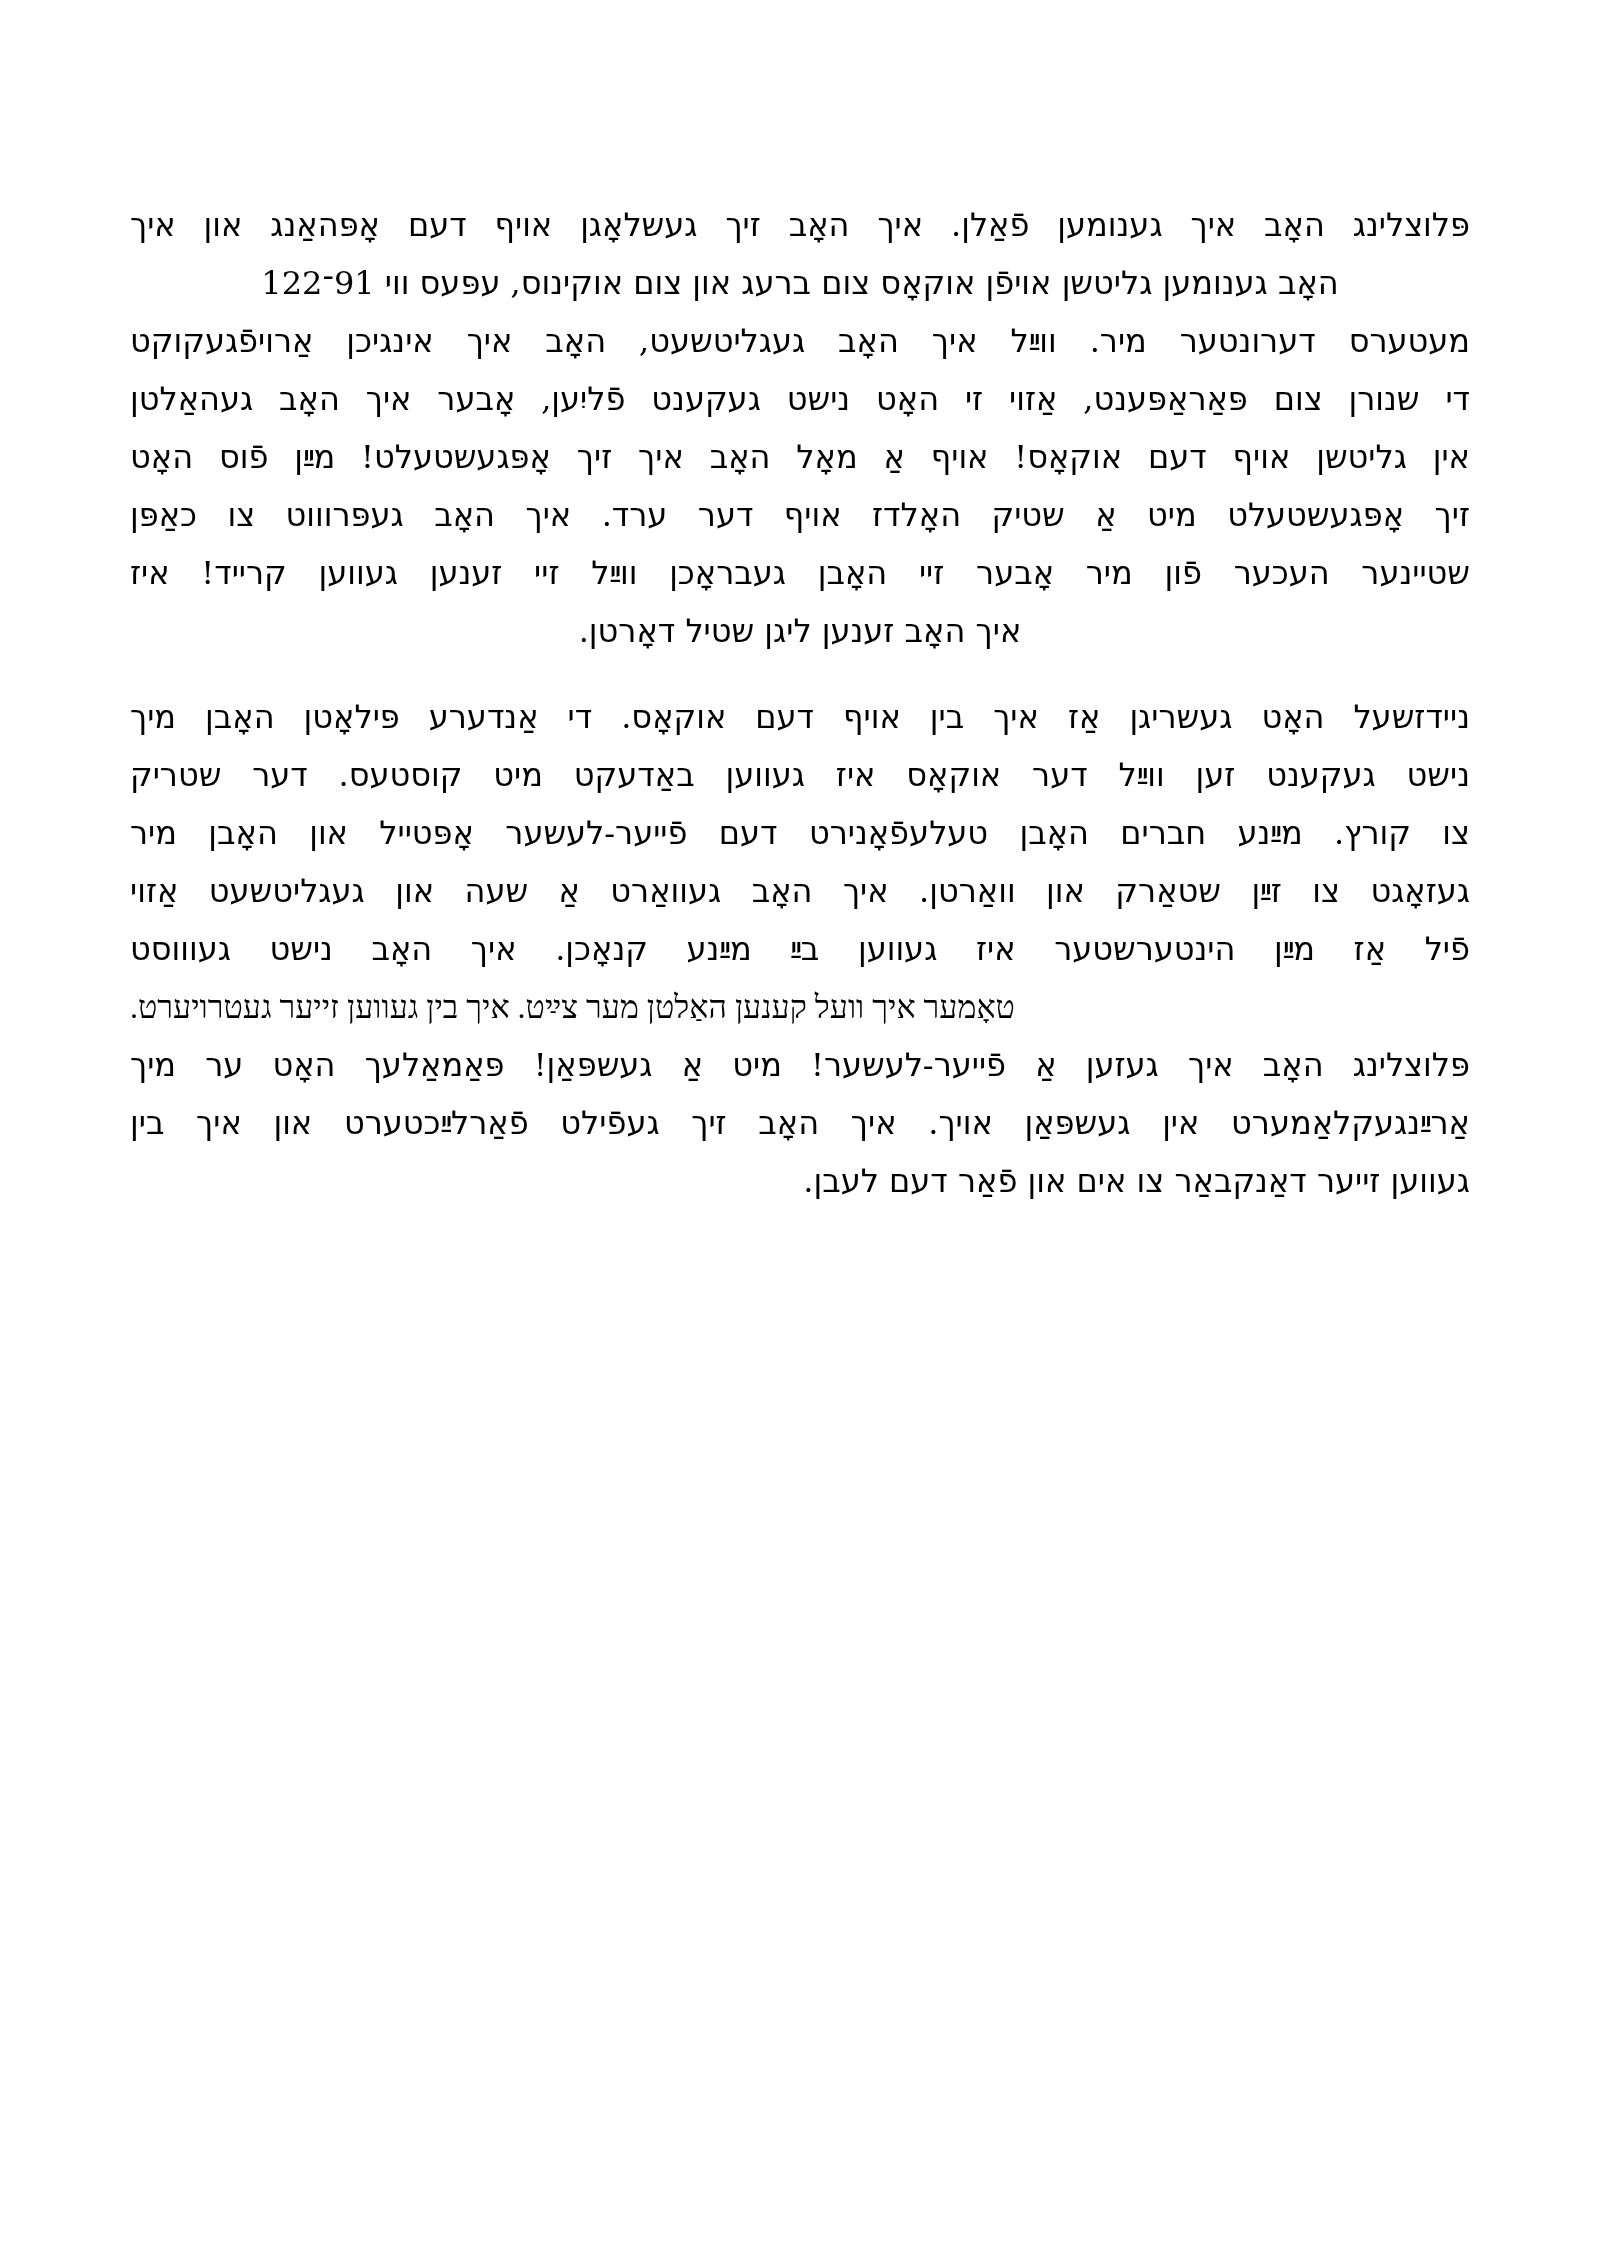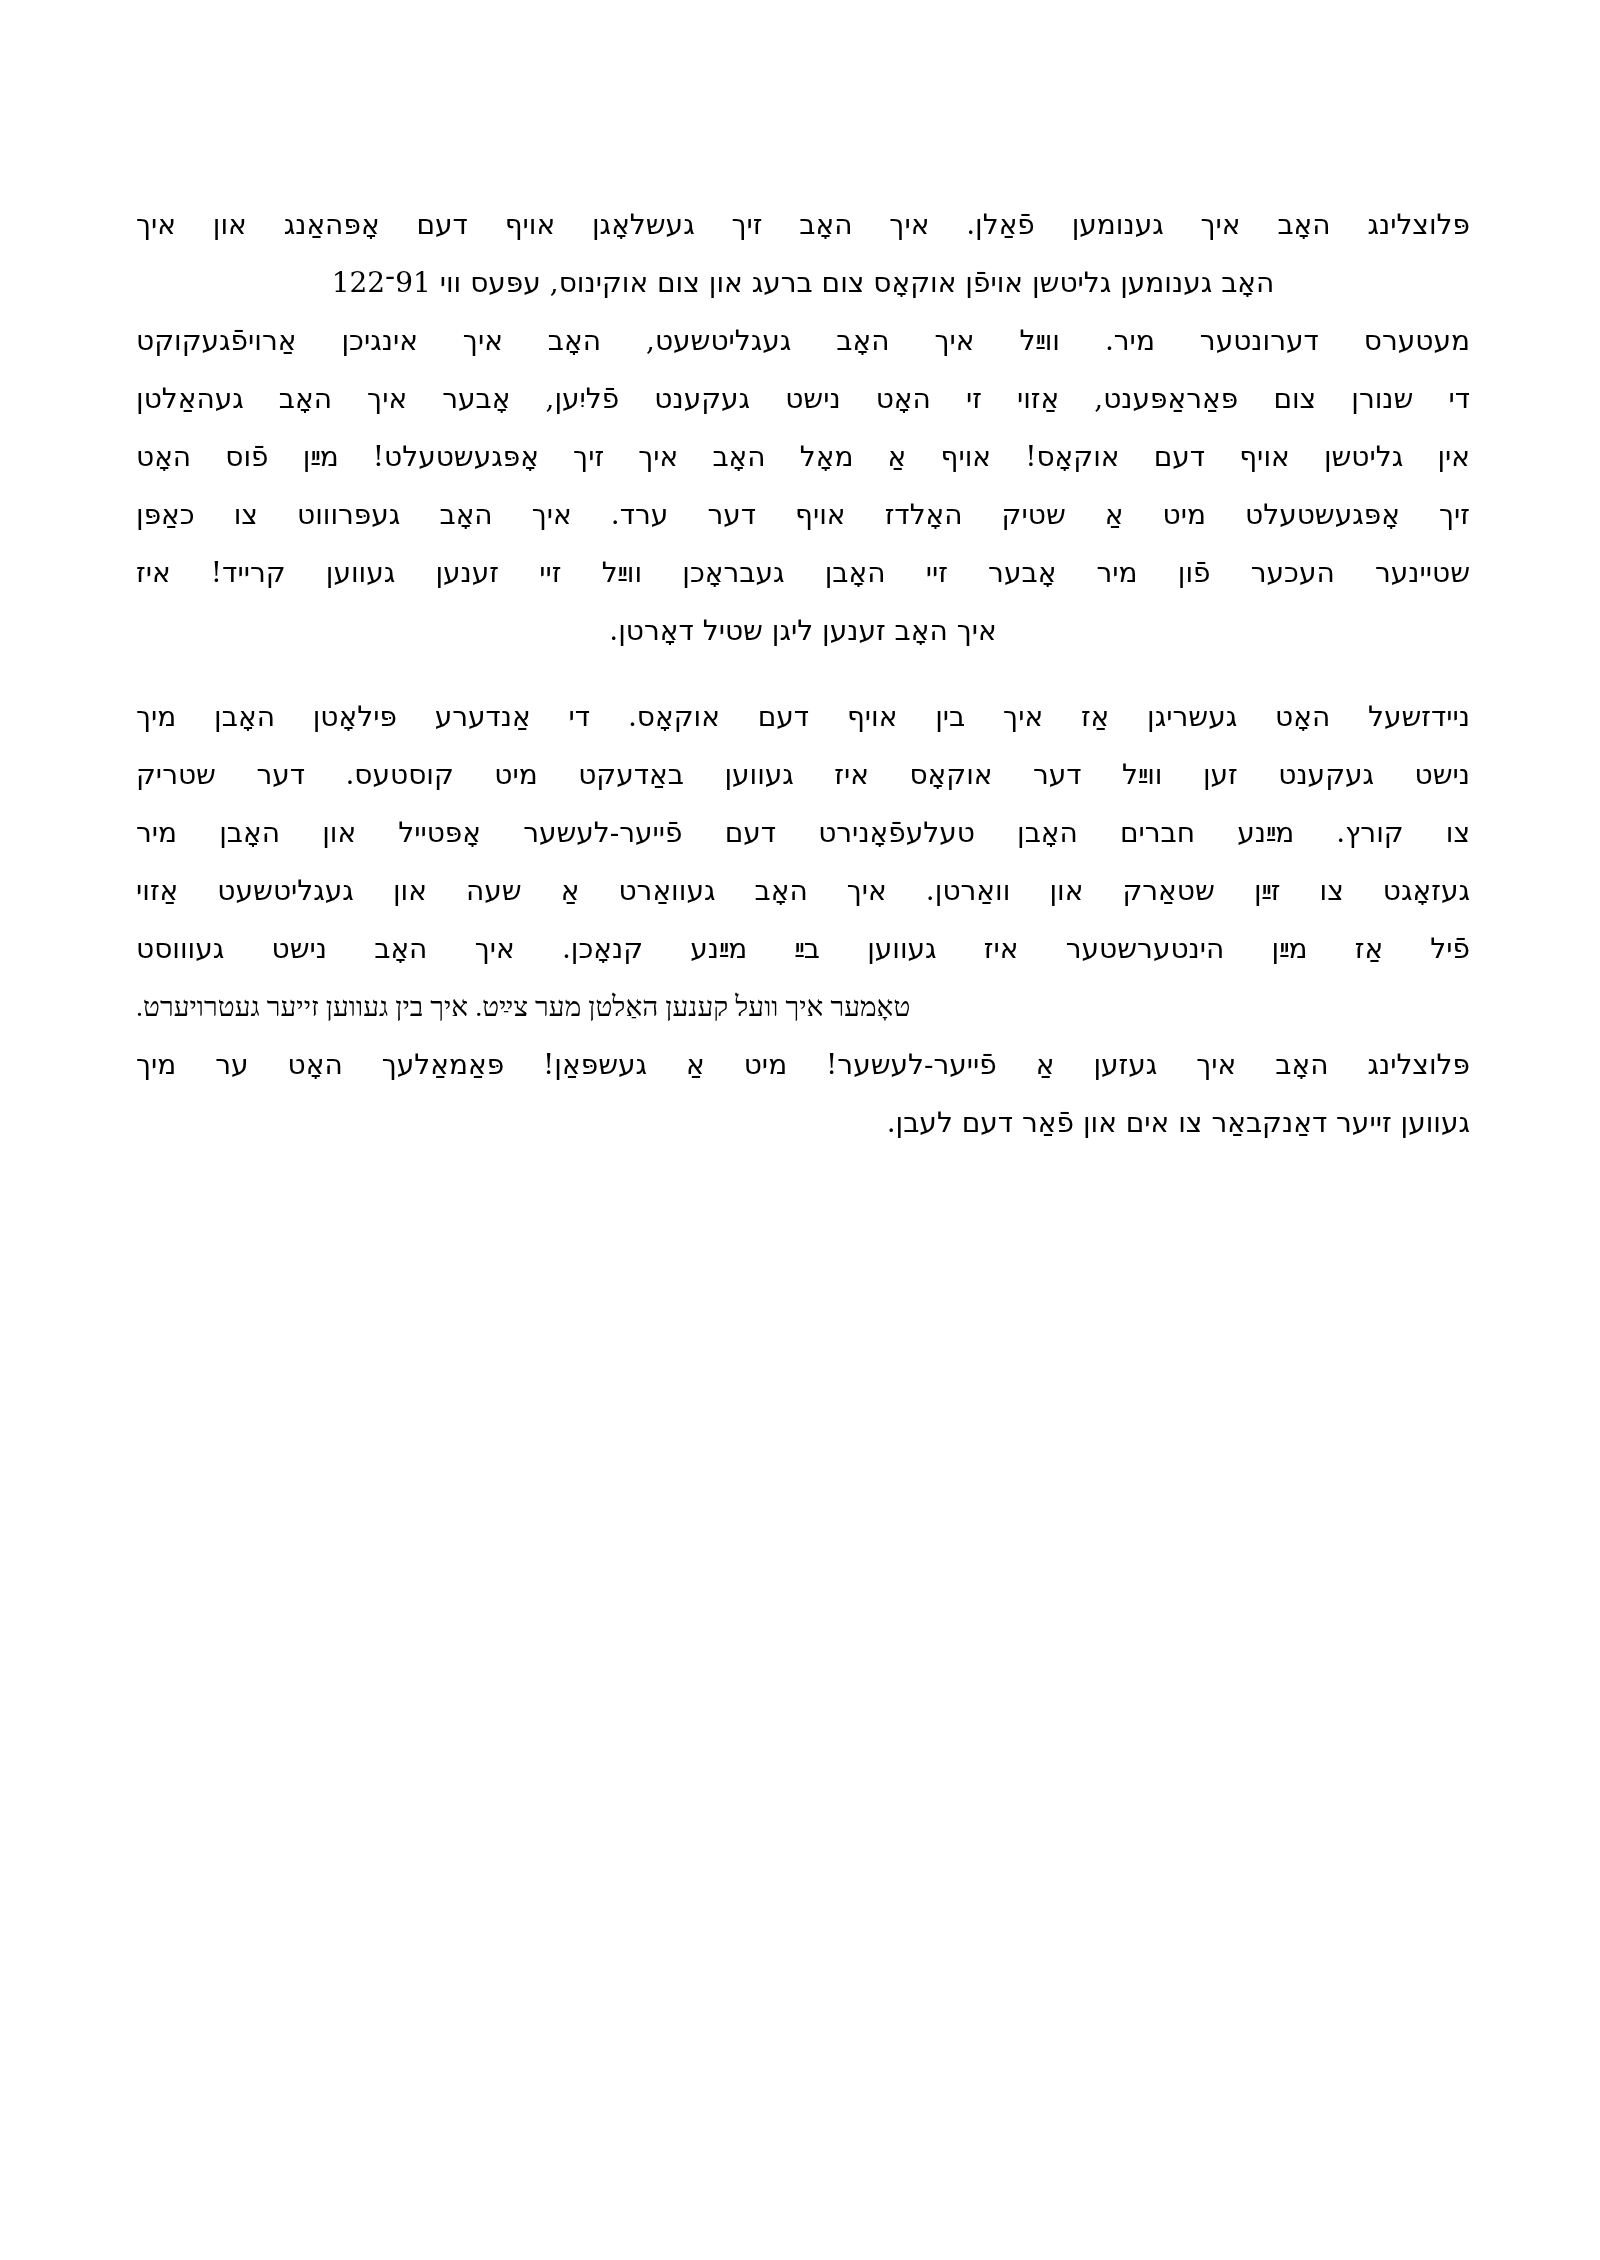--- a/index.html
+++ b/index.html
@@ -6,23 +6,23 @@
   .page{
     position:relative;
     width:1600px;height:2260px;
     background:#ffffff;
     color:#000000;
     font-family:"DejaVu Serif","DejaVu Sans",serif;
     overflow:hidden;
   }
   .textblock{
     position:absolute;
-    top:196px;left:136px;right:130px;
+    top:196px;left:130px;right:130px;
     direction:rtl;
-    font-size:28px;
+    font-size:32px;
     line-height:58px;
   }
   .para{display:block;}
   .para.block2{margin-top:28px;}
   .line{
     height:58px;
     overflow:hidden;
     white-space:normal;
     word-spacing:normal;
   }
@@ -50,17 +50,18 @@
     </div>
 
     <div class="para block2">
       <div class="line full">ניידזשעל האָט געשריגן אַז איך בין אויף דעם אוקאָס. די אַנדערע פּילאָטן האָבן מיך</div>
       <div class="line full">נישט געקענט זען ווײַל דער אוקאָס איז געווען באַדעקט מיט קוסטעס. דער שטריק</div>
       <div class="line full">צו קורץ. מײַנע חברים האָבן טעלעפֿאָנירט דעם פֿייער-לעשער אָפּטייל און האָבן מיר</div>
       <div class="line full">געזאָגט צו זײַן שטאַרק און וואַרטן. איך האָב געוואַרט אַ שעה און געגליטשעט אַזוי</div>
       <div class="line full">פֿיל אַז מײַן הינטערשטער איז געווען בײַ מײַנע קנאָכן. איך האָב נישט געוווסט</div>
       <div class="line left">טאָמער איך וועל קענען האַלטן מער צײַט. איך בין געווען זייער געטרויערט.</div>
       <div class="line full">פּלוצלינג האָב איך געזען אַ פֿייער-לעשער! מיט אַ געשפּאַן! פּאַמאַלעך האָט ער מיך</div>
+      <div class="line full">אַרײַנגעקלאַמערט אין געשפּאַן אויך. איך האָב זיך געפֿילט פֿאַרלײַכטערט און איך בין</div>
       <div class="line center">געווען זייער דאַנקבאַר צו אים און פֿאַר דעם לעבן.</div>
     </div>
 
   </div>
 </div>
 
 </body></html>

